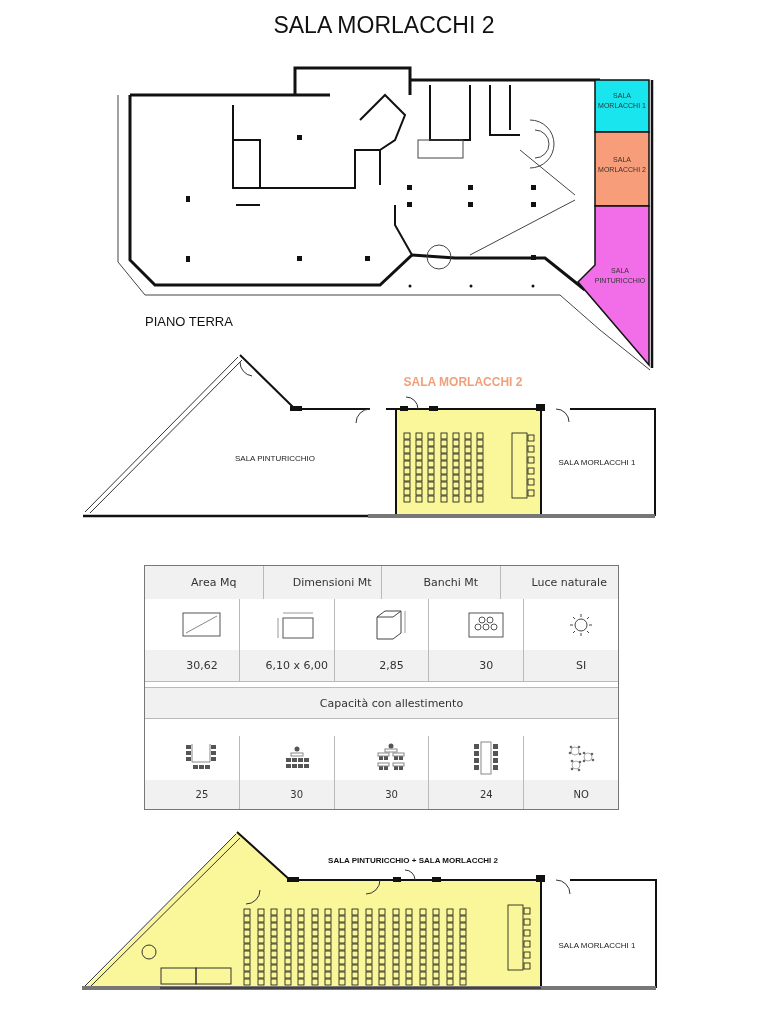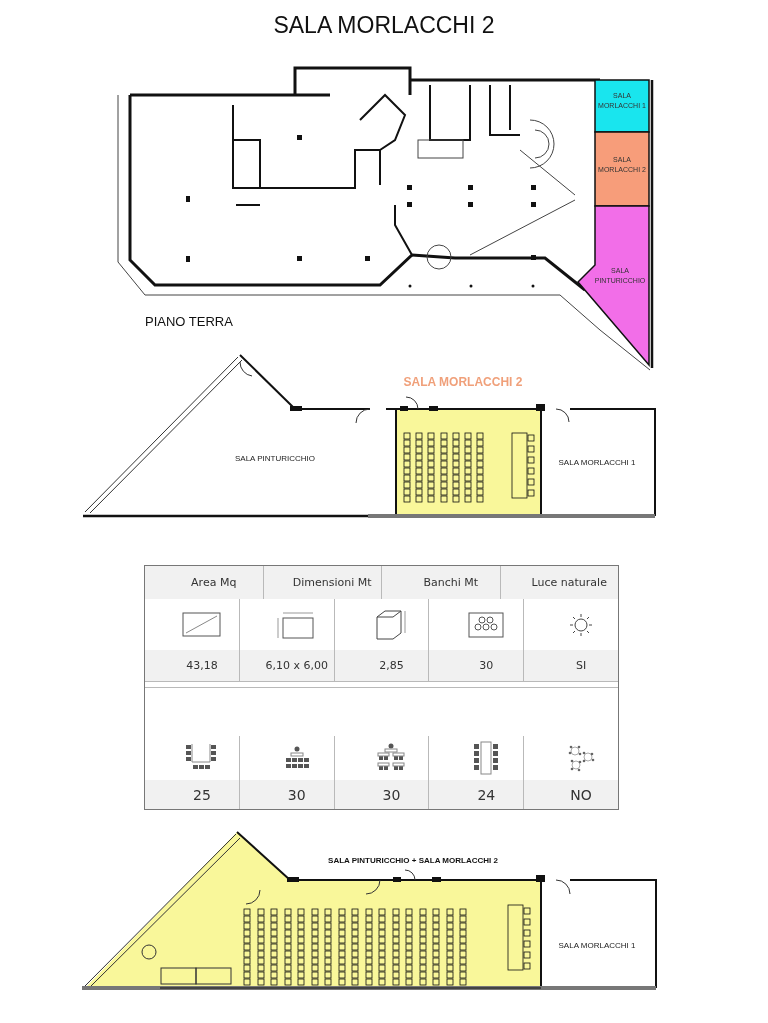--- a/index.html
+++ b/index.html
@@ -9,21 +9,21 @@
   svg text { font-family: "Liberation Sans", sans-serif; }
   .tbl { left: 144px; top: 565px; width: 475px; height: 245px; border: 1.5px solid #777; box-sizing: border-box; background: #fff; }
   .row { display: flex; position: absolute; left: 0; width: 100%; }
   .cell { flex: 1; border-right: 1px solid #b9b9b9; display: flex; align-items: center; justify-content: center; text-align: center; font-family: "DejaVu Sans", sans-serif; font-size: 11px; color: #333; box-sizing: border-box; padding-left: 20px; }
   .cell:last-child { border-right: none; }
   .hdr { background: #f1f1f1; border-bottom: 1px solid #b9b9b9; }
   .iconrow { background: #fff; border-bottom: 1px solid #b9b9b9; }
   .valrow { background: #f1f1f1; border-bottom: 1px solid #b9b9b9; }
   .span { background: #f1f1f1; border-bottom: 1px solid #b9b9b9; justify-content: center; }
   .subhdr { background: #fff; }
-  .sm { font-size: 14px; }
+  .sm { font-size: 10px; }
 </style>
 </head>
 <body>
 
 <div class="abs title">SALA MORLACCHI 2</div>
 
 <svg class="abs" style="left:0;top:0" width="768" height="380">
   <g fill="none" stroke="#111" stroke-width="3">
 
     <polyline points="130,95 130,260 155,285 380,285 412,255"></polyline>
@@ -190,27 +190,30 @@
             <line x1="20" y1="12" x2="23" y2="12"></line>
             <line x1="4" y1="4" x2="6" y2="6"></line>
             <line x1="18" y1="18" x2="20" y2="20"></line>
             <line x1="20" y1="4" x2="18" y2="6"></line>
             <line x1="4" y1="20" x2="6" y2="18"></line>
           </g>
         </svg>
       </div>
   </div>
   <div class="row valrow" style="top:84px;height:31px">
-    <div class="cell">43,18</div>
+    <div class="cell">30,62</div>
     <div class="cell">6,10 x 6,00</div>
     <div class="cell">2,85</div>
     <div class="cell">30</div>
     <div class="cell">SI</div>
   </div>
   <div class="row" style="top:115px;height:6px;border-bottom:1px solid #b9b9b9"></div>
+  <div class="row span" style="top:122px;height:30px">
+    <div class="cell" style="border:none">Capacità con allestimento</div>
+  </div>
   <div class="row iconrow" style="top:170px;height:44px">
     <div class="cell">
         <svg width="40" height="32">
           <polyline points="10,2 10,20 28,20 28,2 M15,2 15,15 23,15 23,2" fill="none" stroke="#888"></polyline>
           <g fill="#555">
             <rect x="4" y="3" width="5" height="4"></rect>
             <rect x="4" y="9" width="5" height="4"></rect>
             <rect x="4" y="15" width="5" height="4"></rect>
             <rect x="29" y="3" width="5" height="4"></rect>
             <rect x="29" y="9" width="5" height="4"></rect>

